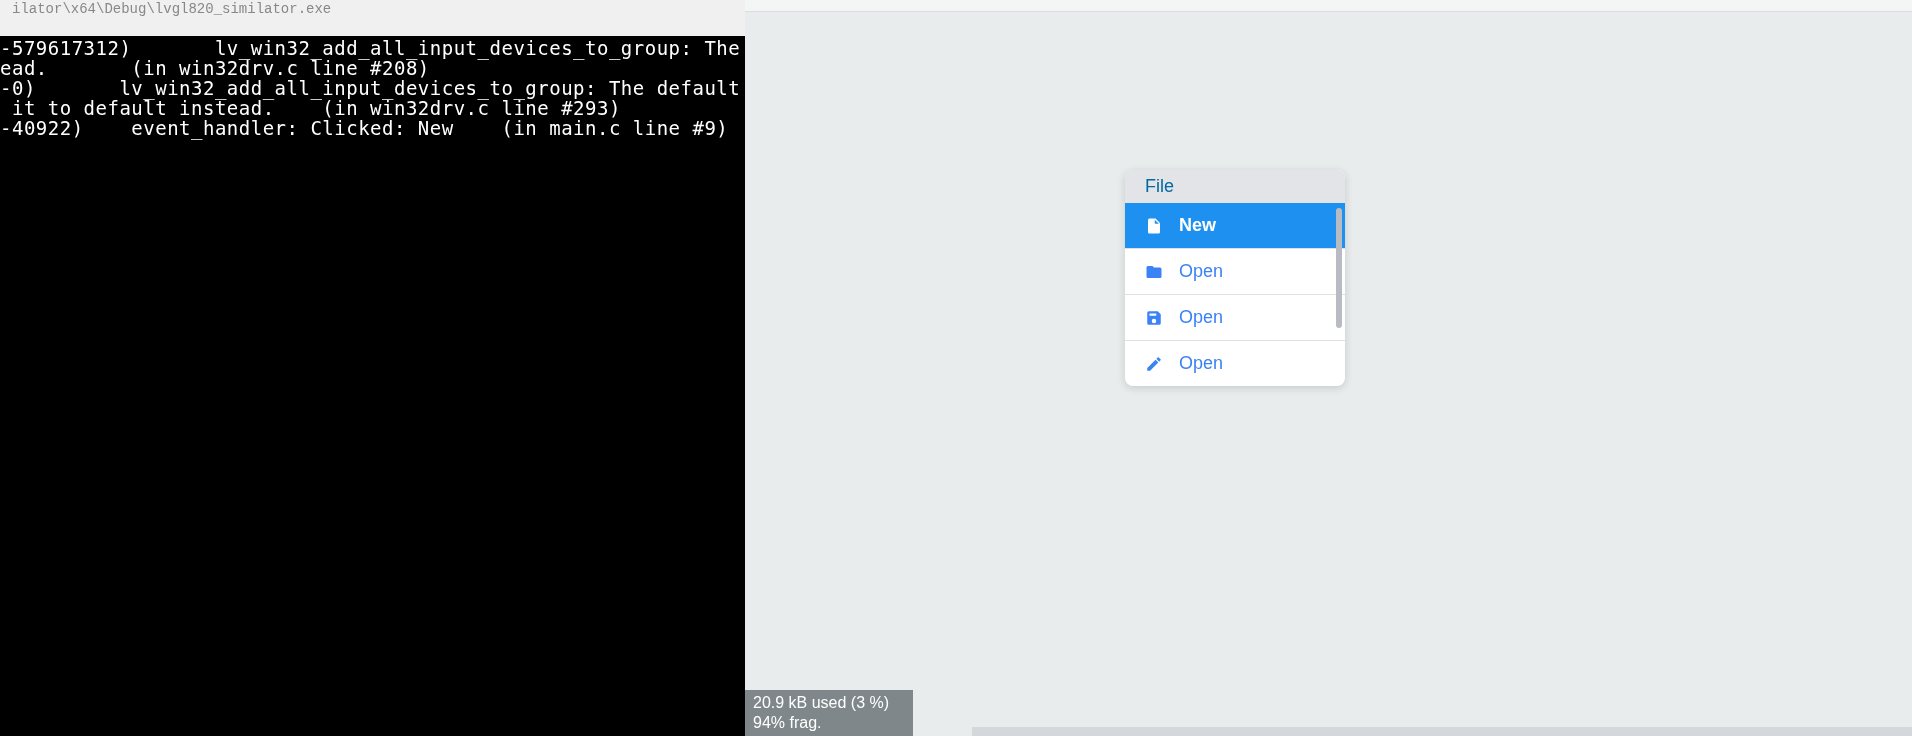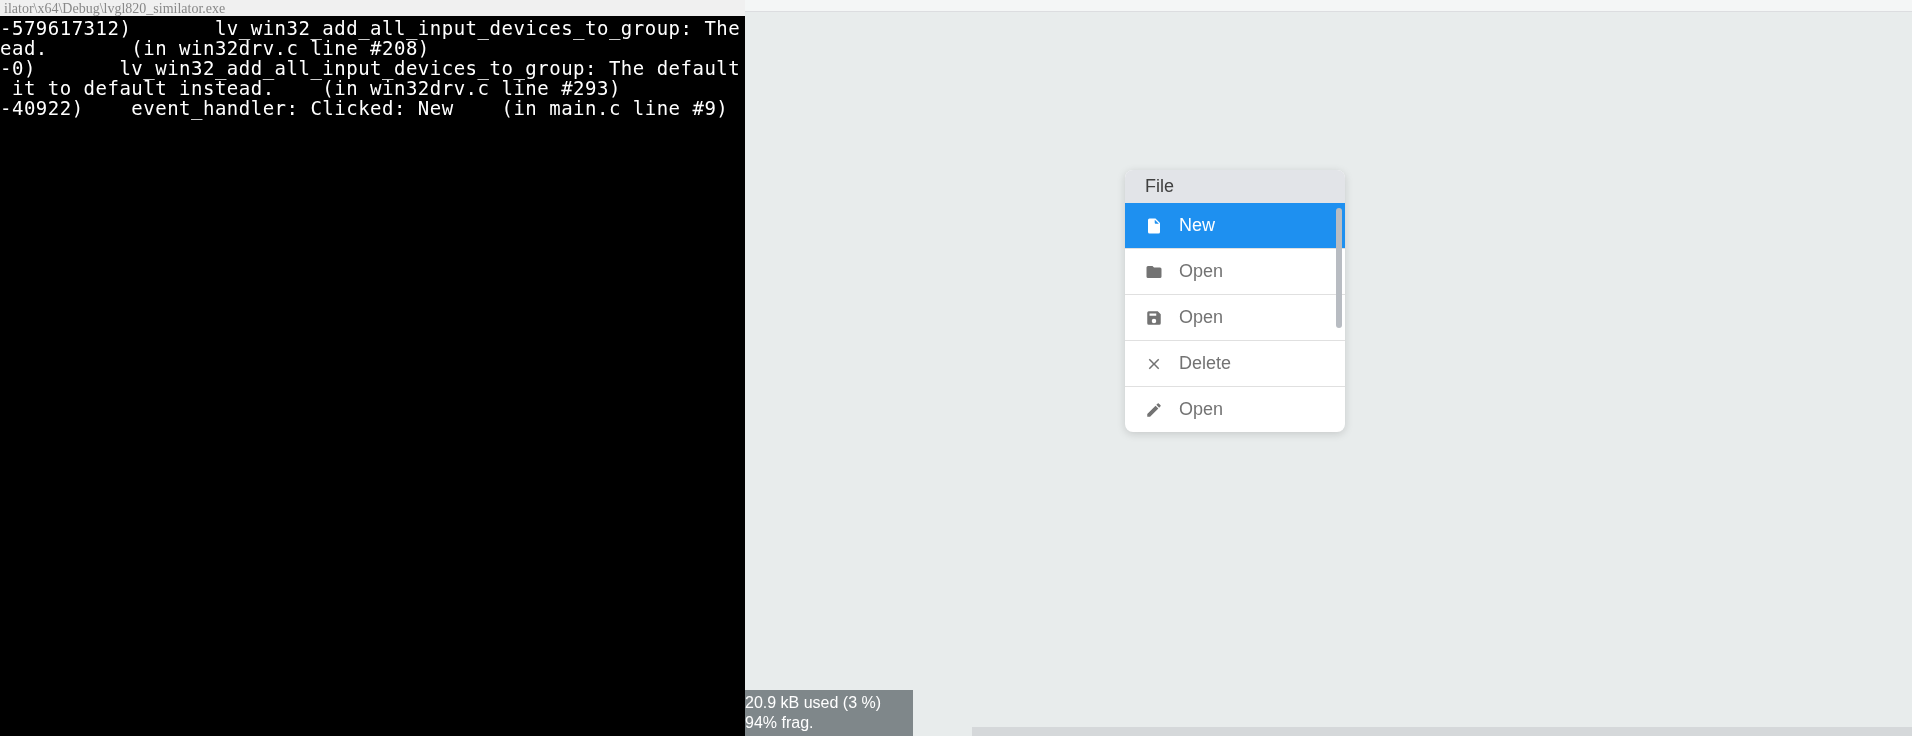--- a/index.html
+++ b/index.html
@@ -19,26 +19,26 @@
       width: 745px;
       height: 100%;
       background: #000;
       display: flex;
       flex-direction: column;
     }
     .console-title {
       background: #f0f0f0;
       color: #888;
       font-size: 14px;
-      padding: 0 4px;
-      height: 16px;
+      padding: 0 12px;
+      height: 36px;
       line-height: 18px;
       overflow: hidden;
       white-space: nowrap;
-      font-family: Liberation Serif, serif;
+      font-family: Liberation Mono, monospace;
     }
     .console-body {
       flex: 1;
       color: #fff;
       font-family: "NSimSun", "SimSun", "Consolas", monospace;
       font-size: 19px;
       line-height: 20px;
       padding: 2px 0 0 0;
       white-space: pre;
       overflow: hidden;
@@ -60,40 +60,41 @@
       left: 380px;
       top: 170px;
       width: 220px;
       background: #fff;
       border-radius: 8px;
       box-shadow: 0 2px 8px rgba(0,0,0,0.15);
       overflow: hidden;
     }
     .menu-header {
       background: #e2e4e8;
-      color: #404040;
+      color: #0369a1;
       font-size: 18px;
       font-weight: 500;
       padding: 6px 20px;
     }
     .menu-list {
       position: relative;
     }
     .menu-item {
       display: flex;
       align-items: center;
       gap: 16px;
       padding: 12px 20px;
       font-size: 18px;
-      color: #737373;
+      color: #3b82f6;
       cursor: pointer;
       border-top: 1px solid #e0e0e0;
     }
     .menu-item:first-child {
       border-top: none;
+      font-weight: bold;
     }
     .menu-item.selected {
       background: #1e90f0;
       color: #fff;
     }
     .menu-item-icon {
       width: 18px;
       height: 18px;
       display: inline-flex;
       align-items: center;
@@ -112,21 +113,21 @@
       background: #b8bcc2;
       border-radius: 3px;
     }
     .mem-monitor {
       position: absolute;
       left: 0;
       bottom: 0;
       background: #7f878a;
       color: #fff;
       font-size: 16px;
-      padding: 3px 0;
+      padding: 3px 8px;
       line-height: 20px;
       font-family: "Segoe UI", Arial, sans-serif;
       width: 168px;
     }
     .right-edge {
       position: absolute;
       right: 0;
       bottom: 0;
       width: 940px;
       height: 9px;
@@ -172,28 +173,20 @@
 
       <div class="menu-item">
         <span class="menu-item-icon">
           <svg viewBox="0 0 24 24" fill="currentColor">
               <path d="M17 3H5a2 2 0 0 0-2 2v14a2 2 0 0 0 2 2h14a2 2 0 0 0 2-2V7l-4-4zm-5 16a3 3 0 1 1 0-6 3 3 0 0 1 0 6zm3-10H6V6h9v3z"></path>
             </svg>
         </span>
         <span>Open</span>
       </div>
 
-      <div class="menu-item">
-        <span class="menu-item-icon">
-          <svg viewBox="0 0 24 24" fill="currentColor">
-              <path d="M19 6.41L17.59 5 12 10.59 6.41 5 5 6.41 10.59 12 5 17.59 6.41 19 12 13.41 17.59 19 19 17.59 13.41 12z"></path>
-            </svg>
-        </span>
-        <span>Delete</span>
-      </div>
 
       <div class="menu-item">
         <span class="menu-item-icon">
           <svg viewBox="0 0 24 24" fill="currentColor">
               <path d="M3 17.25V21h3.75L17.81 9.94l-3.75-3.75L3 17.25zM20.71 7.04a1 1 0 0 0 0-1.41l-2.34-2.34a1 1 0 0 0-1.41 0l-1.83 1.83 3.75 3.75 1.83-1.83z"></path>
             </svg>
         </span>
         <span>Open</span>
       </div>
 

